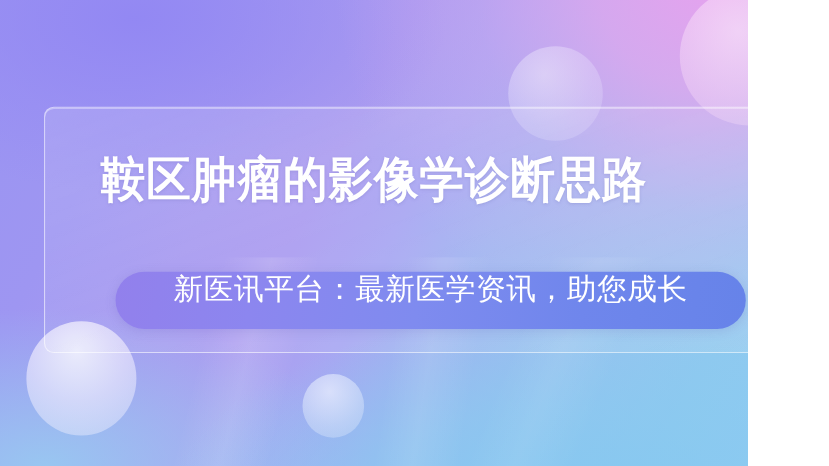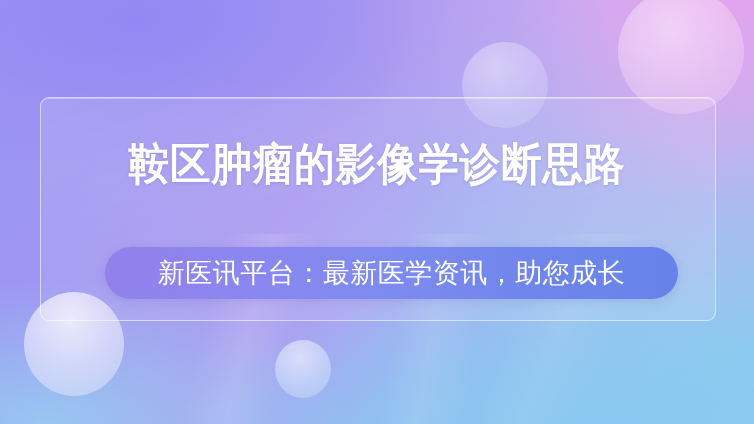--- a/index.html
+++ b/index.html
@@ -4,21 +4,21 @@
 <title>鞍区肿瘤的影像学诊断思路</title>
 <style>
   html, body {
     margin: 0;
     padding: 0;
     background: #ffffff;
   }
 
   #poster {
     position: relative;
-    width: 754px;
+    width: 680px;
     height: 424px;
     overflow: hidden;
     font-family: "Liberation Sans", "DejaVu Sans", sans-serif;
     
     background:
       linear-gradient(118deg,
         #9a94f2 0%,
         #9e96f2 18%,
         #a79af0 32%,
         #ab9cf0 42%,
@@ -129,21 +129,20 @@
 
   .subtitle-pill {
     position: absolute;
     left: 105px;
     top: 247px;
     width: 573px;
     height: 52px;
     border-radius: 26px;
     background: linear-gradient(100deg, #9280ec 0%, #8c86ef 22%, #7f8bef 48%, #6f86ec 74%, #6683e9 100%);
     display: flex;
-    align-items: center;
     justify-content: center;
     box-shadow: 0 2px 10px rgba(90,90,180,0.18);
   }
 
   .subtitle-text {
     color: #ffffff;
     font-family: "DejaVu Sans", "Liberation Sans", sans-serif;
     font-size: 27px;
     font-weight: 400;
     line-height: 34px;

